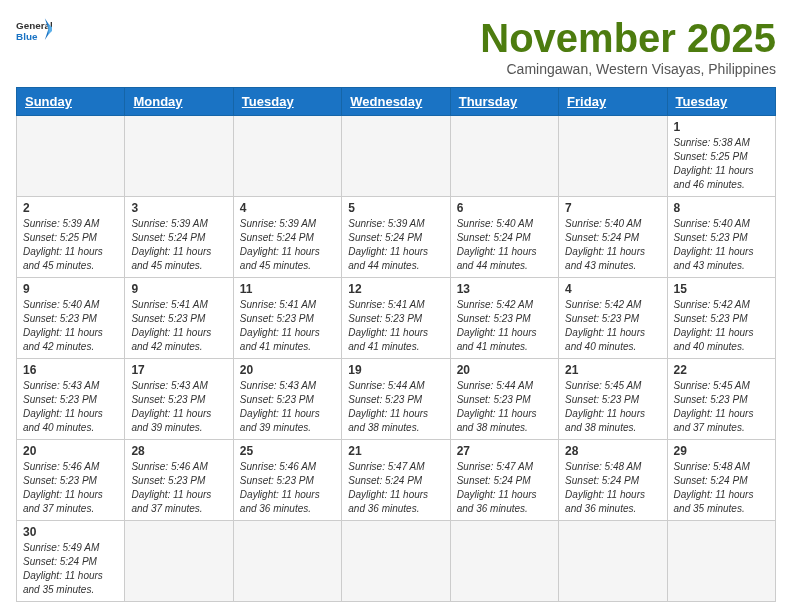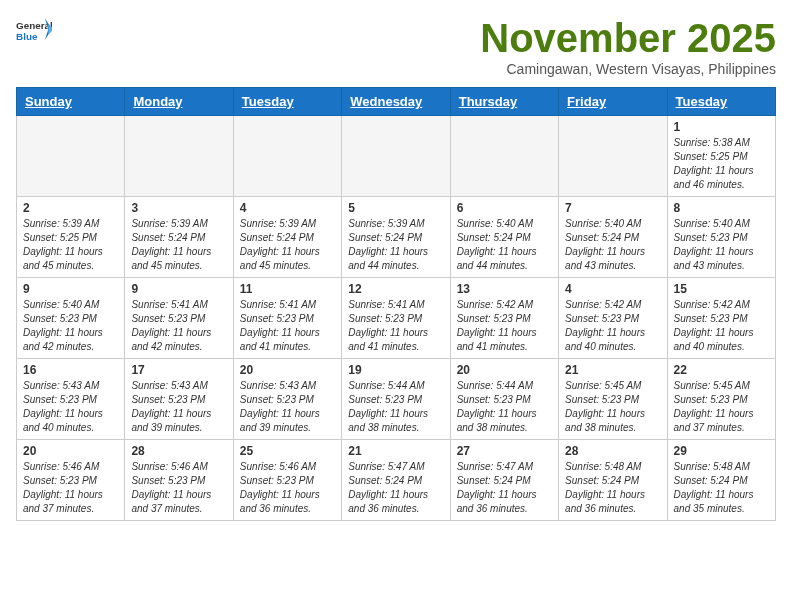--- a/index.html
+++ b/index.html
@@ -323,14 +323,29 @@
 and 36 minutes.</div>
         </td>
         <td>
           <span class="day-number">29</span>
           <div class="cell-info" style="white-space: pre-line;">Sunrise: 5:48 AM
 Sunset: 5:24 PM
 Daylight: 11 hours
 and 35 minutes.</div>
         </td>
       </tr>
+      <tr class="last-row">
+        <td>
+          <span class="day-number">30</span>
+          <div class="cell-info" style="white-space: pre-line;">Sunrise: 5:49 AM
+Sunset: 5:24 PM
+Daylight: 11 hours
+and 35 minutes.</div>
+        </td>
+        <td class="empty"></td>
+        <td class="empty"></td>
+        <td class="empty"></td>
+        <td class="empty"></td>
+        <td class="empty"></td>
+        <td class="empty"></td>
+      </tr>
     </tbody>
 </table>
 
 </body></html>

